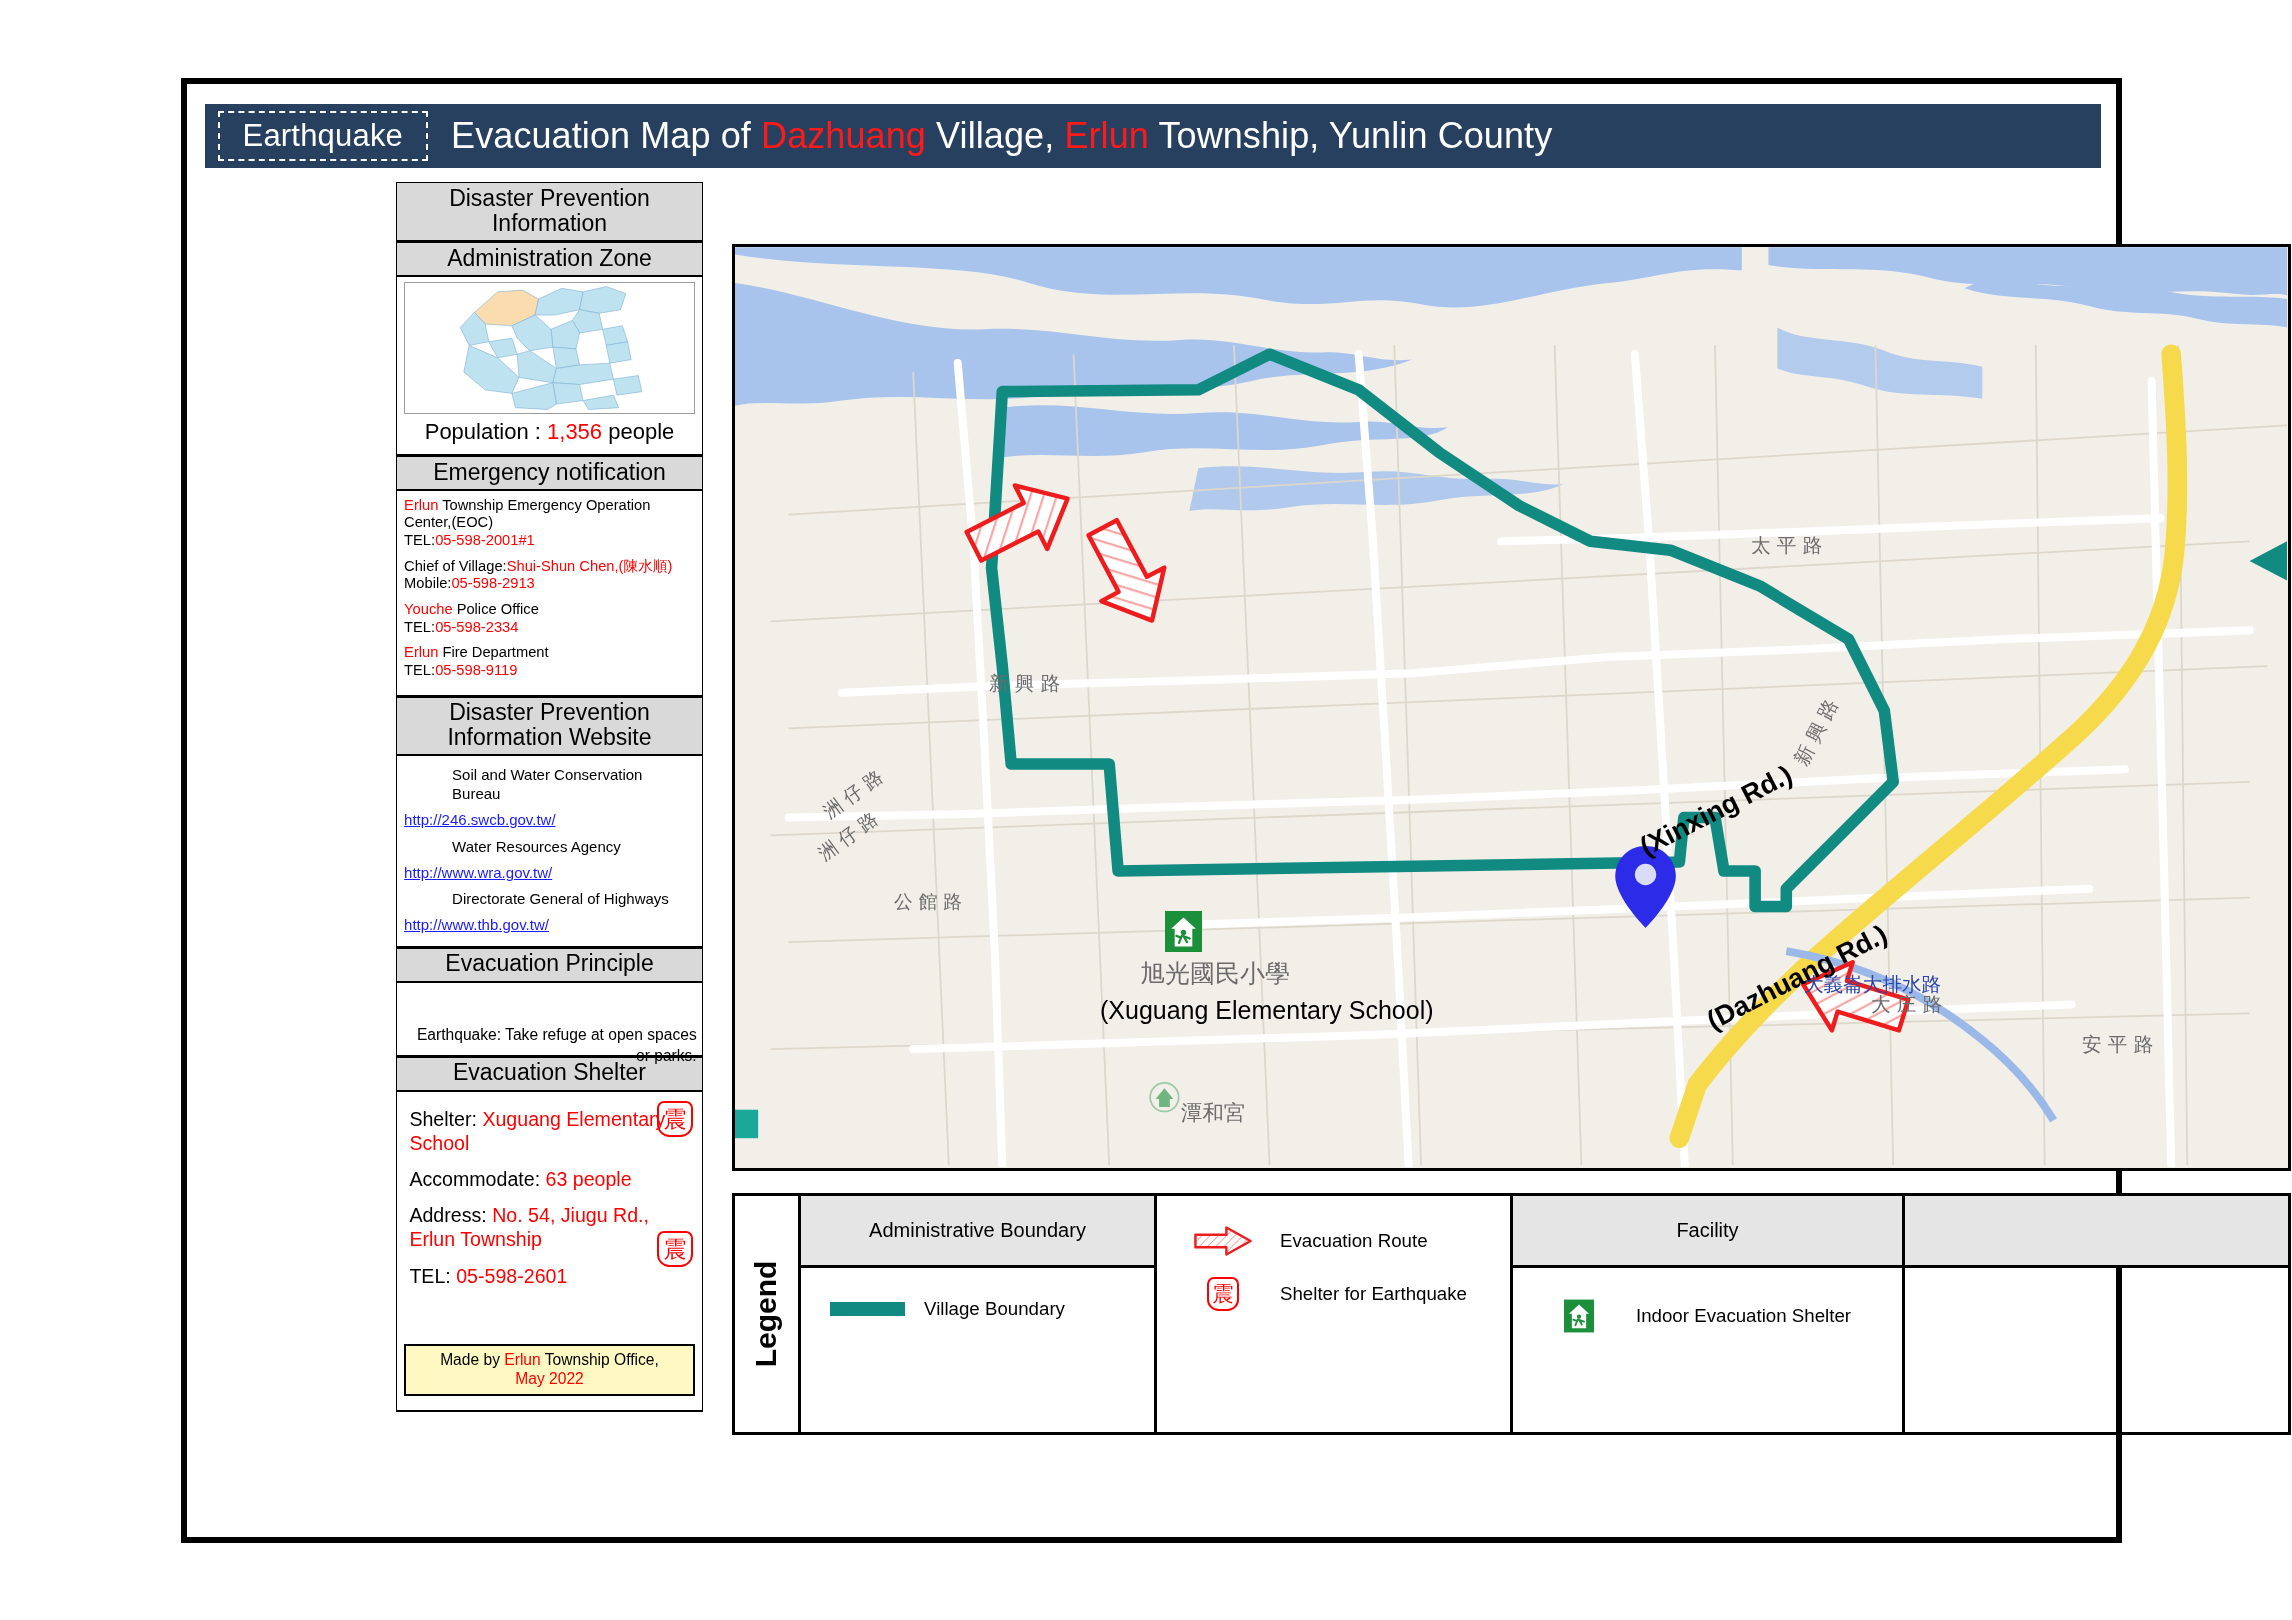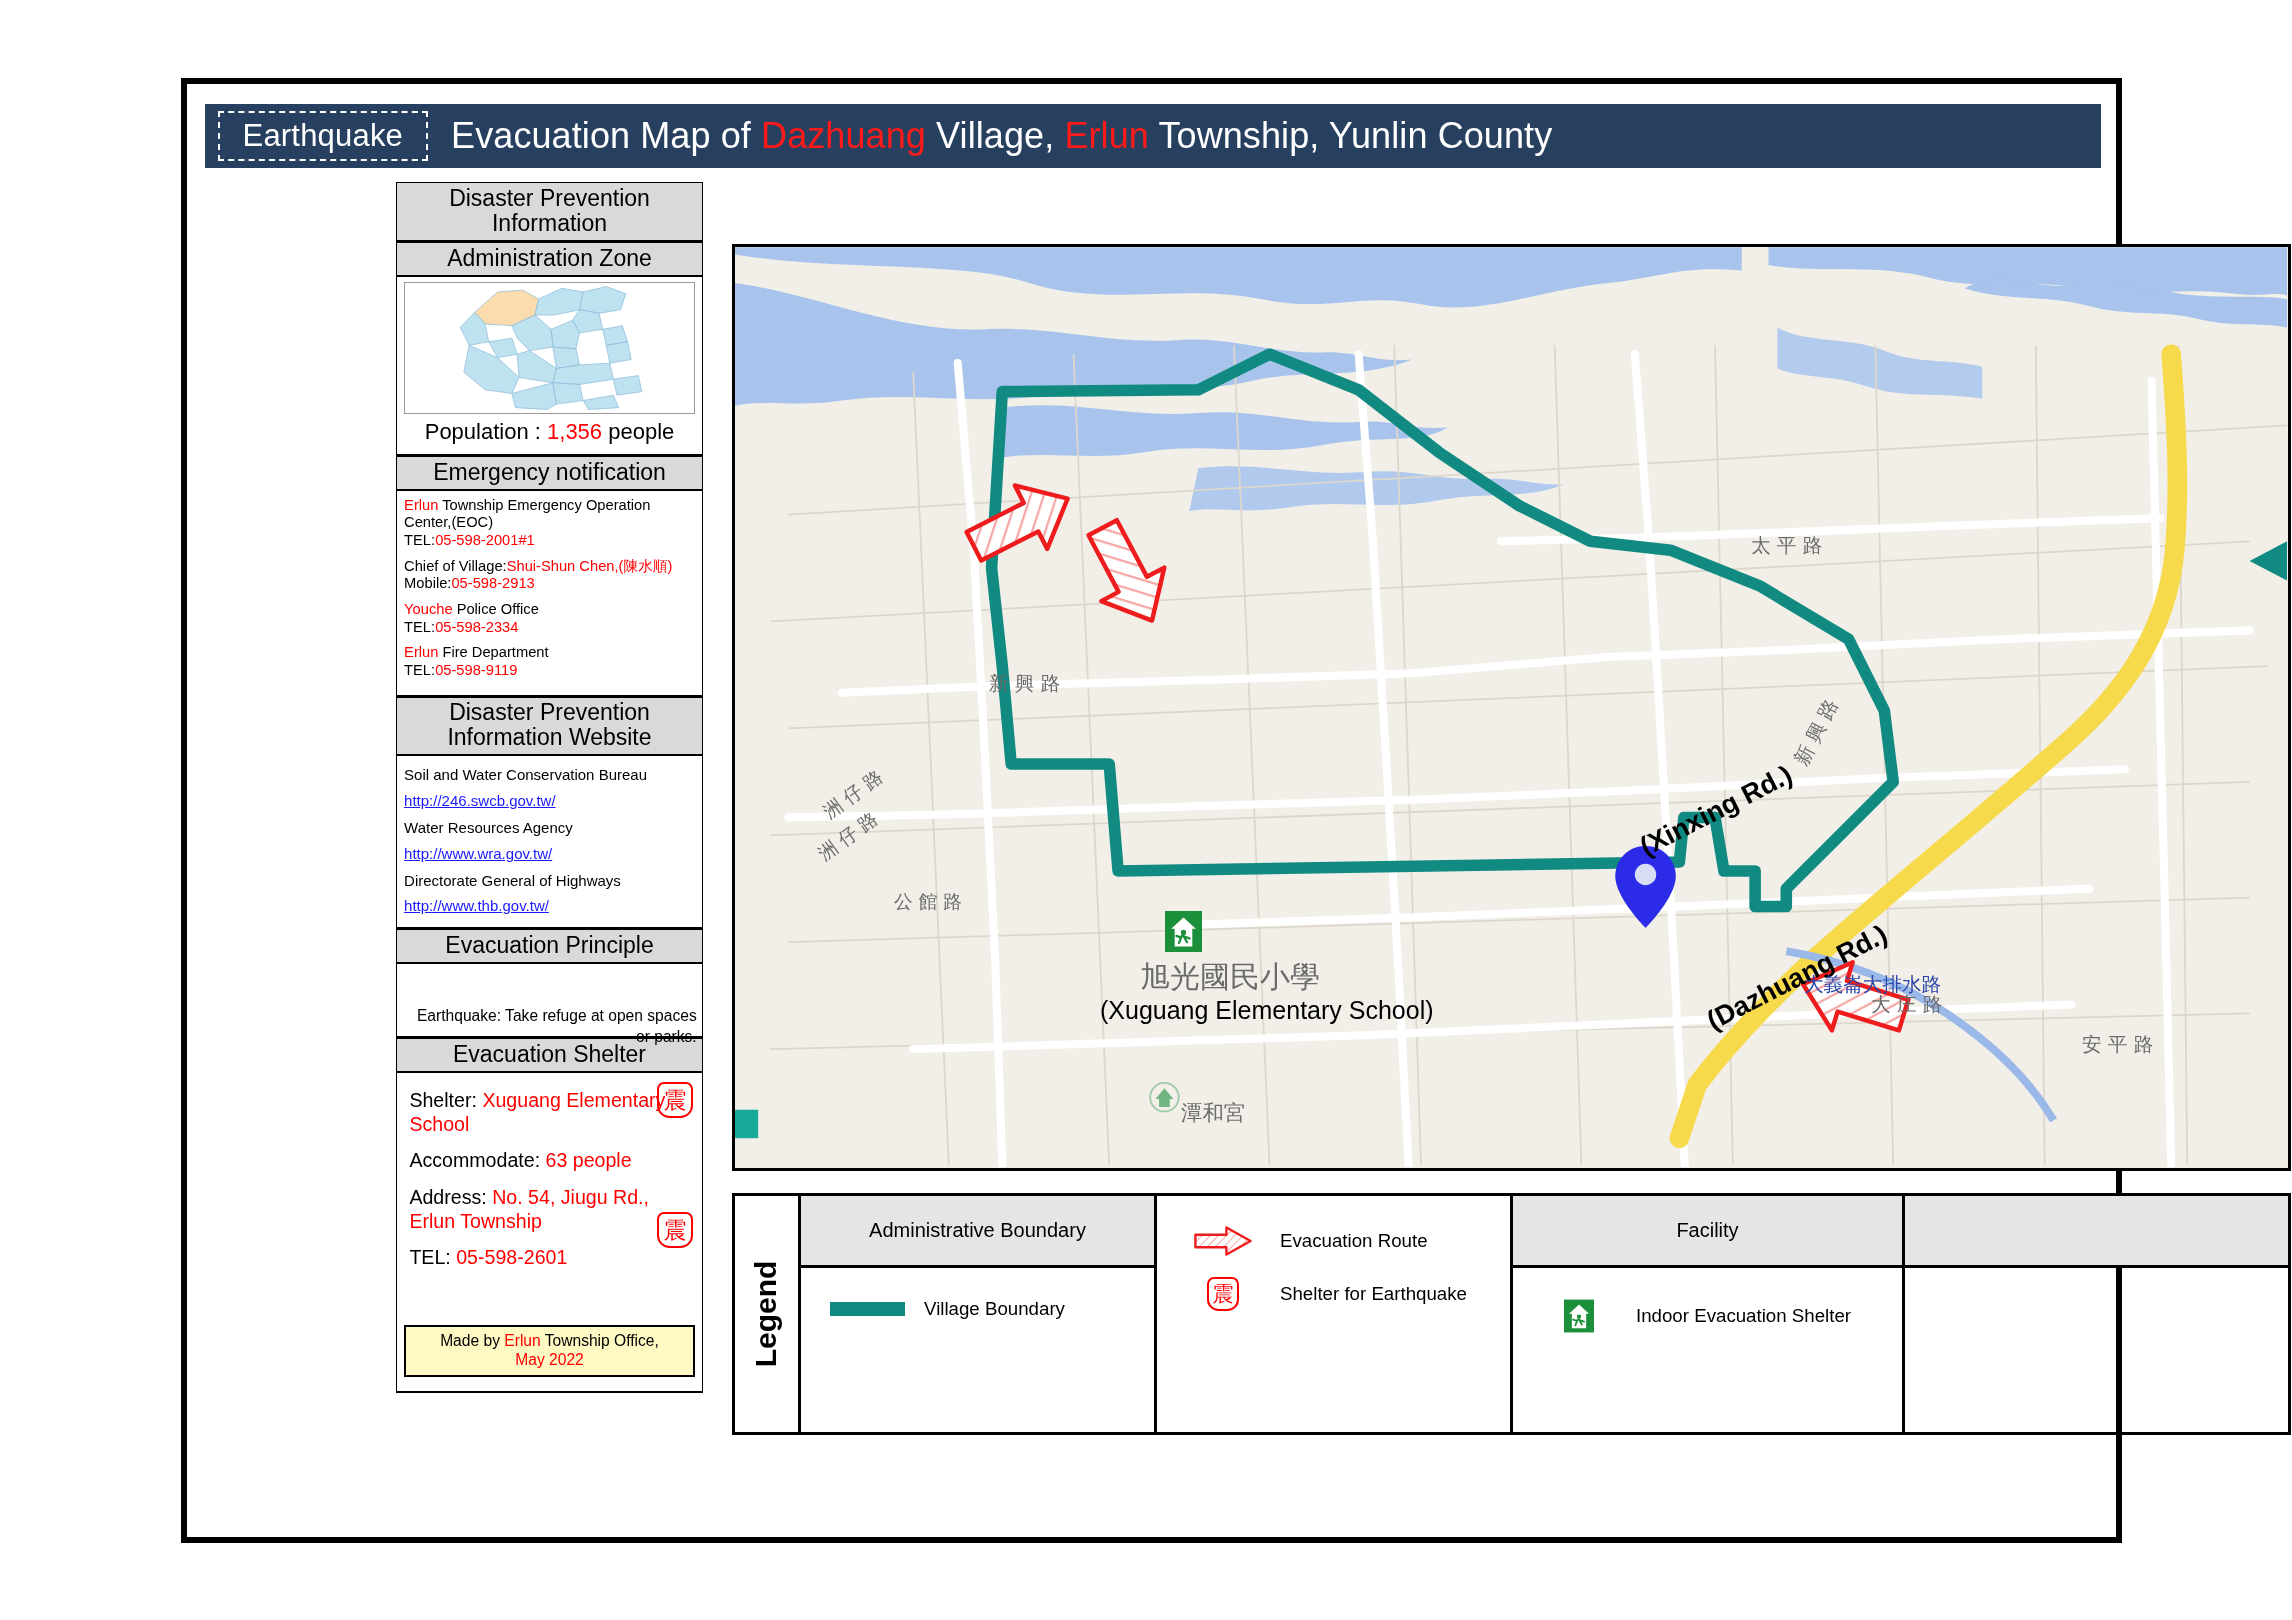--- a/index.html
+++ b/index.html
@@ -88,21 +88,21 @@
   }
   #population-line .num { color: #ff0000; }
 
   
   .emg { font-size: 14.7px; line-height: 1.2; }
   .emg .blk { margin-bottom: 8px; }
   .emg .r { color: #ff0000; }
 
   
   .web { font-size: 15px; line-height: 1.25; }
-  .web .org { padding: 4.5px 0 1.8px; }
+  .web .org { padding: 4.5px 0 1.8px; margin-left: 48px; }
   .web .lnk {
     color: #1a1aff;
     text-decoration: underline;
     padding: 5.3px 0 3.6px;
     display: block;
   }
 
   
   #principle-body { height: 74px; position: relative; }
   #principle-text {
@@ -174,21 +174,21 @@
     transform-origin: left top;
   }
   #lbl-dazhuang {
     left: 967px; top: 762px;
     font-size: 27px; font-weight: bold;
     transform: rotate(-27deg);
     transform-origin: left top;
   }
   #lbl-school-cjk {
     left: 405px; top: 710px;
-    font-size: 30px;
+    font-size: 25px;
   }
   #lbl-school-en {
     left: 365px; top: 749px;
     font-size: 25px;
   }
   #lbl-temple {
     left: 446px; top: 851px;
     font-size: 21.4px;
   }
   #lbl-xinxing-cjk { left: 254px; top: 423px; font-size: 19.6px; }

